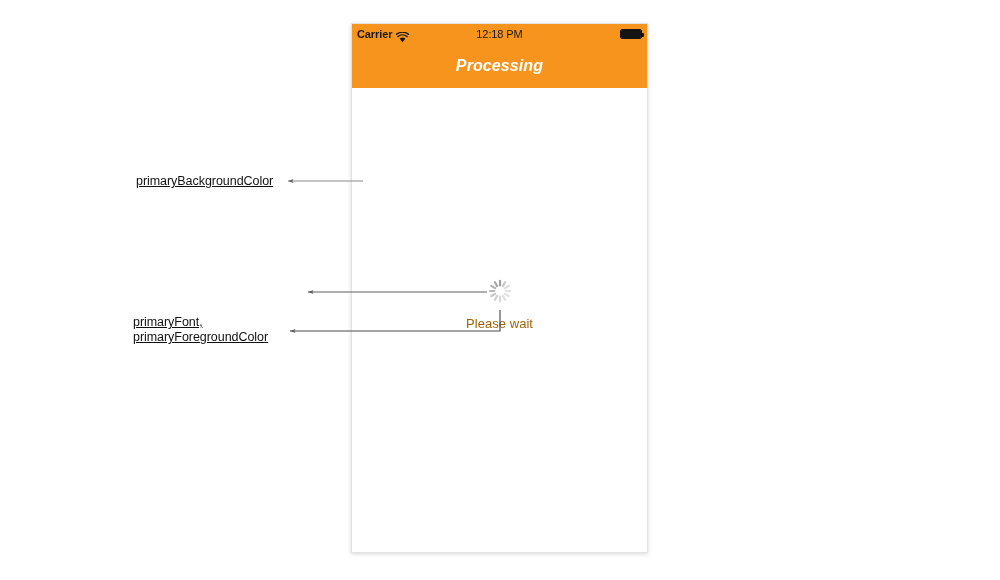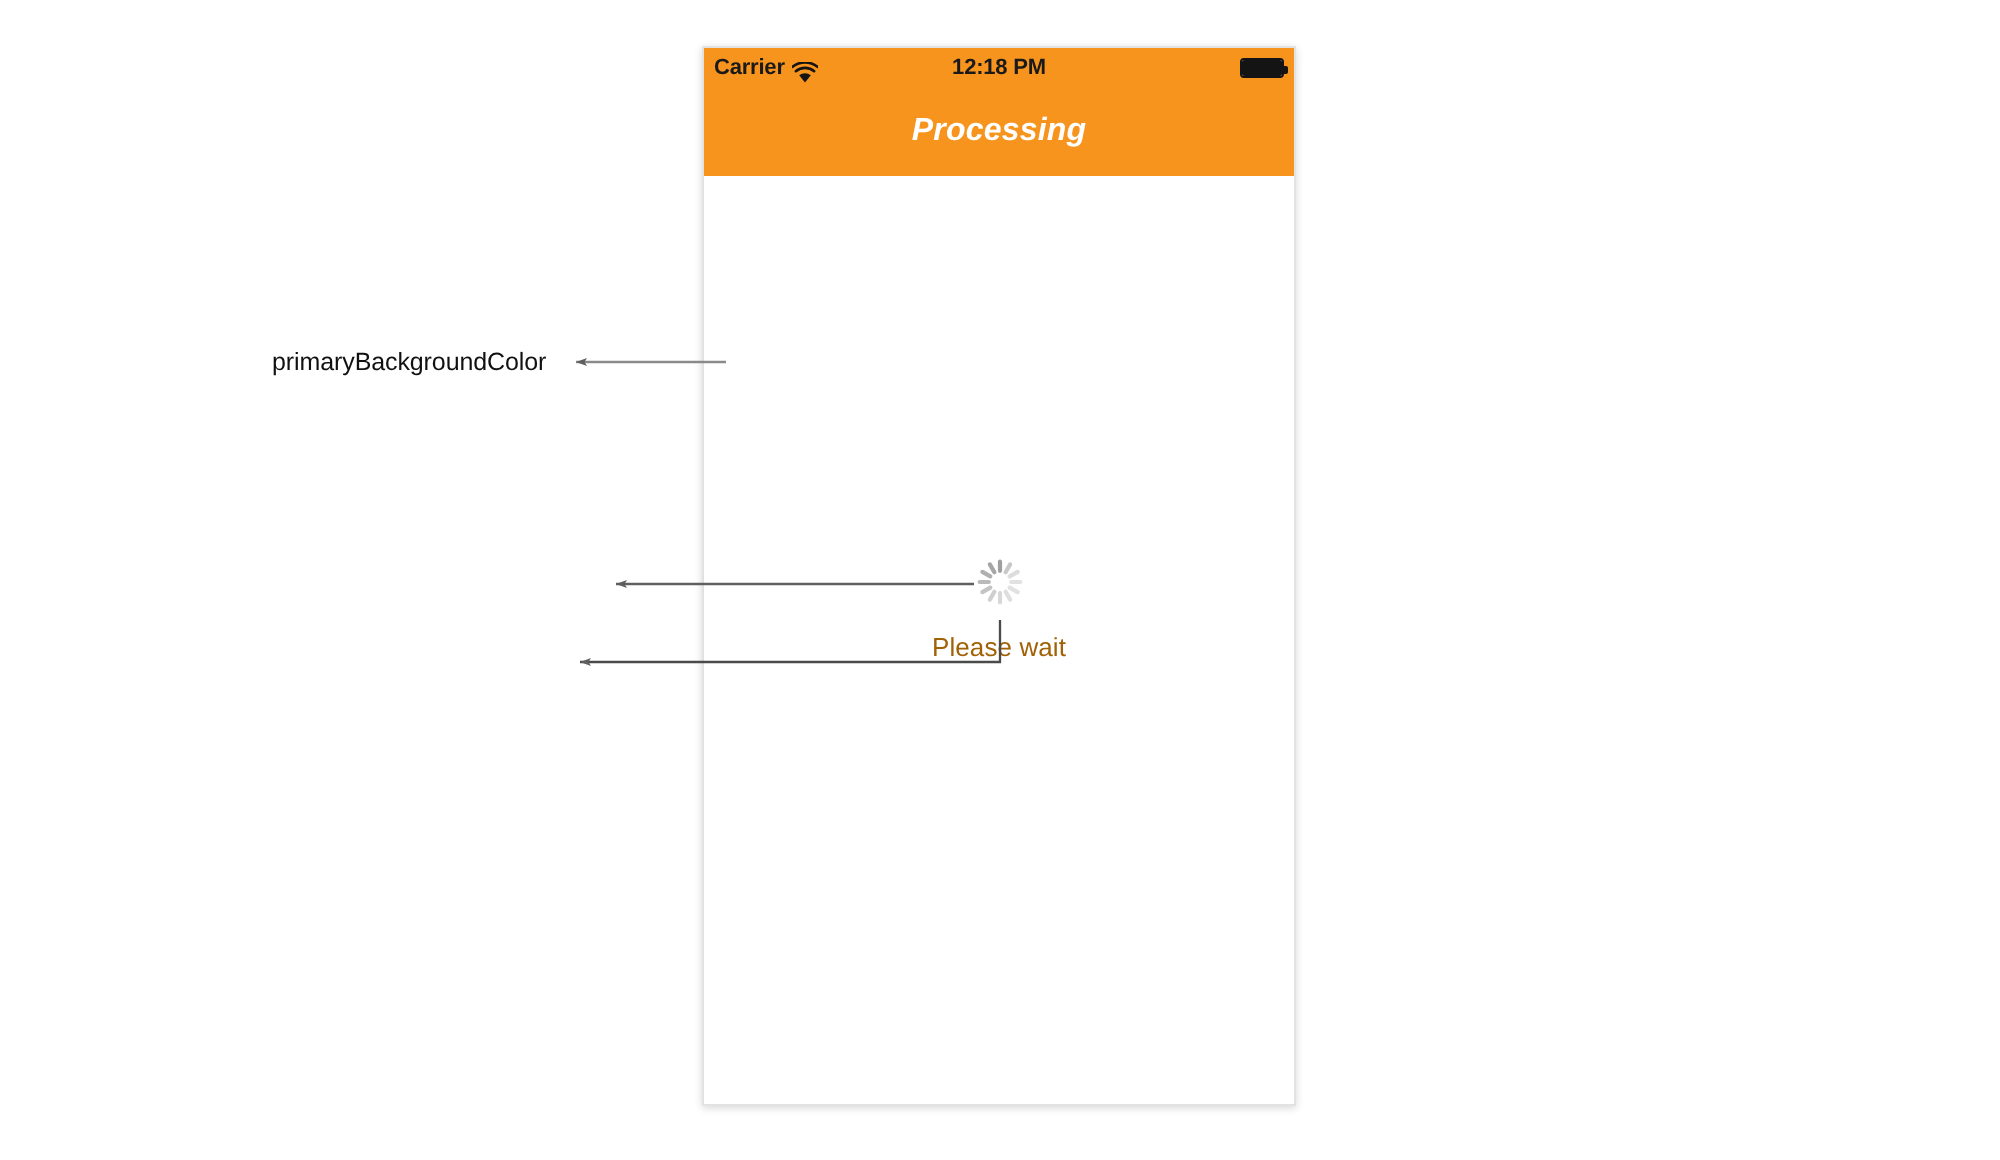--- a/index.html
+++ b/index.html
@@ -65,21 +65,21 @@
   .sb-wifi {
     display: block;
     width: 13px;
     height: 11px;
   }
   .sb-center {
     position: absolute;
     left: 0; right: 0;
     text-align: center;
     font-size: 11px;
-    font-weight: bold;
+    font-weight: normal;
     color: #1a1a1a;
     letter-spacing: -0.1px;
     pointer-events: none;
   }
   .sb-right {
     margin-left: auto;
     display: flex;
     align-items: center;
     flex: 0 0 auto;
     z-index: 2;
@@ -166,20 +166,21 @@
 
   
   .ann {
     position: absolute;
     font-size: 12.5px;
     color: #111111;
     line-height: 15px;
     white-space: pre-line;
     text-align: left;
     letter-spacing: -0.05px;
+    text-decoration: underline;
   }
   #ann-bg     { left: 136px; top: 174px; }
   #ann-spin   { left: 136px; top: 285px; }
   #ann-font   { left: 133px; top: 315px; }
 
   svg.leaders {
     position: absolute;
     left: 0; top: 0;
     width: 1000px;
     height: 580px;
@@ -242,20 +243,22 @@
         </span>
 
         <span class="hud-label">Please wait</span>
       </div>
     </div>
   </div>
 
   <div class="ann" id="ann-bg">primaryBackgroundColor</div>
 
 
+  <div class="ann" id="ann-font">primaryFont,
+primaryForegroundColor</div>
 
   <svg class="leaders">
     <defs>
       <marker id="arrowL" viewBox="0 0 8 8" refX="7" refY="4" markerWidth="5.5" markerHeight="5.5" orient="auto-start-reverse">
         <path d="M7,4 L0,1.4 L1.6,4 L0,6.6 Z" fill="#5f5f5f"></path>
       </marker>
     </defs>
 
     <g>
       <line x1="363" y1="181" x2="288" y2="181" stroke="#8a8a8a" stroke-width="1.15" marker-end="url(#arrowL)"></line>

